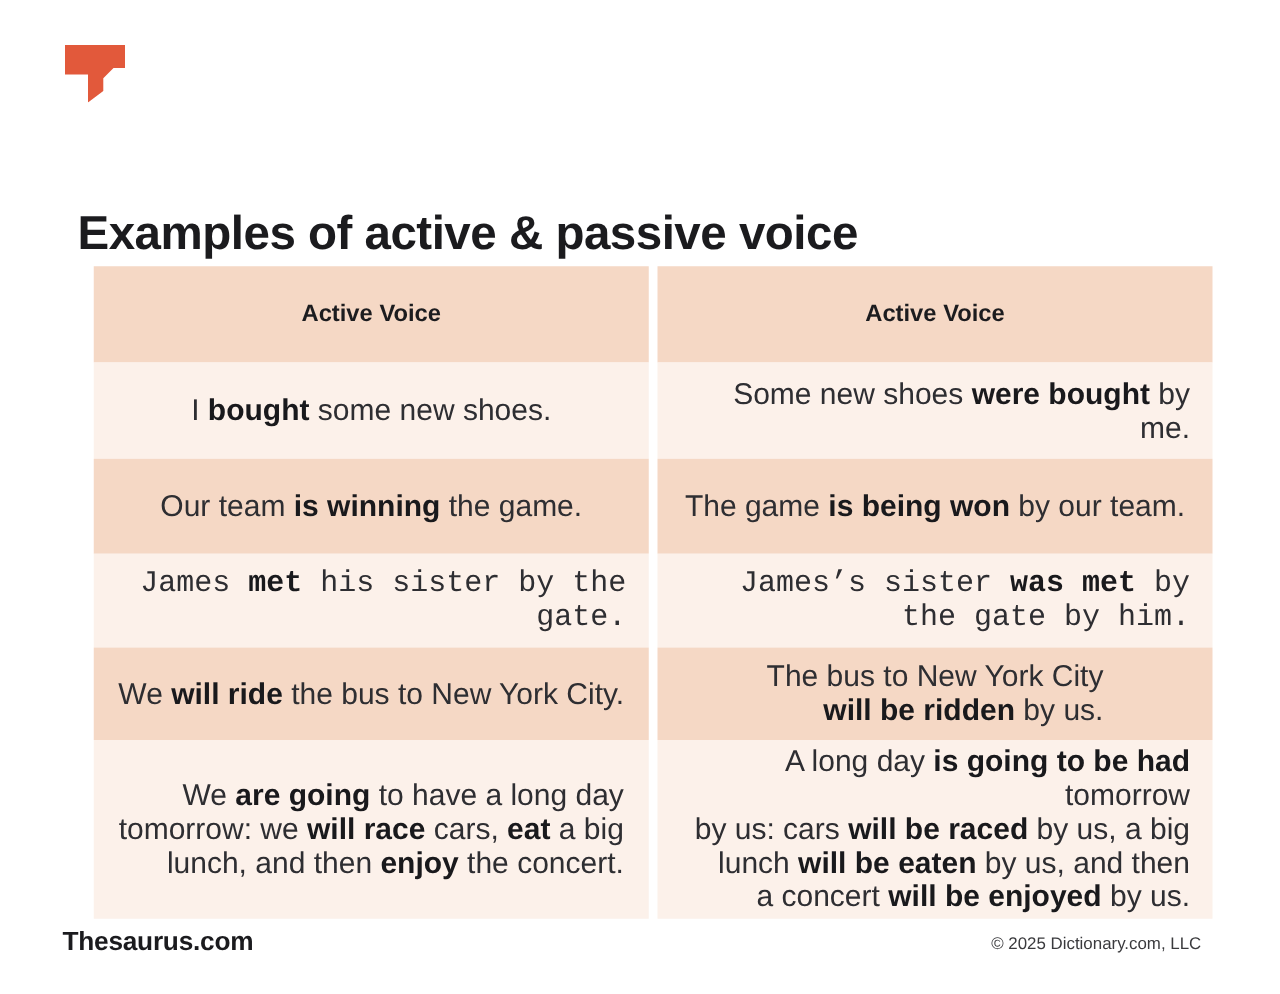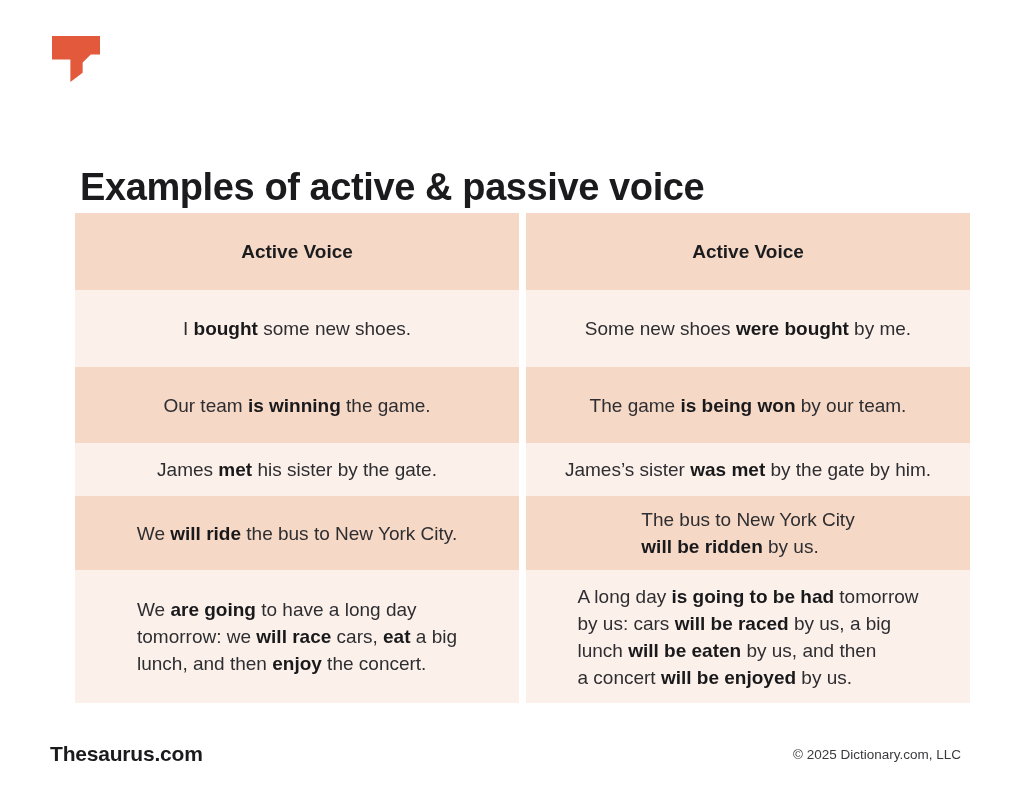--- a/index.html
+++ b/index.html
@@ -12,21 +12,21 @@
   }
 
   .logo {
     position: absolute;
     left: 52px; top: 36px;
     width: 48px; height: 46px;
   }
 
   .page-title {
     position: absolute;
-    left: 80px; top: 141px;
+    left: 62px; top: 141px;
     font-size: 38px;
     font-weight: 700;
     letter-spacing: -0.4px;
     color: #1b1b1e;
   }
 
   .voice-table {
     position: absolute;
     left: 60px; top: 213px;
     width: 910px;
@@ -45,33 +45,33 @@
     display: flex; align-items: center; justify-content: center;
     font-weight: 700;
     font-size: 19px;
     color: #1c1c1f;
   }
 
   .tbody .trow:nth-child(odd)  .cell { background: var(--row-light); }
   .tbody .trow:nth-child(even) .cell { background: var(--row-dark); }
   .tbody .trow:nth-child(1) { height: 77px; }
   .tbody .trow:nth-child(2) { height: 76px; }
-  .tbody .trow:nth-child(3) { height: 53px; }
+  .tbody .trow:nth-child(3) { height: 75px; font-family: Liberation Mono, monospace; }
   .tbody .trow:nth-child(4) { height: 74px; }
   .tbody .trow:nth-child(5) { height: 133px; }
 
   .cell {
     display: flex; align-items: center; justify-content: center;
     padding: 4px 18px;
     box-sizing: border-box;
   }
   .cell .txt {
     white-space: pre-line;
-    text-align: left;
-    font-size: 19px;
+    text-align: right;
+    font-size: 24px;
     line-height: 27px;
     color: var(--text-regular);
   }
   .cell .txt .b {
     font-weight: 700;
     color: var(--text-bold);
   }
 
   .footer-brand {
     position: absolute;

